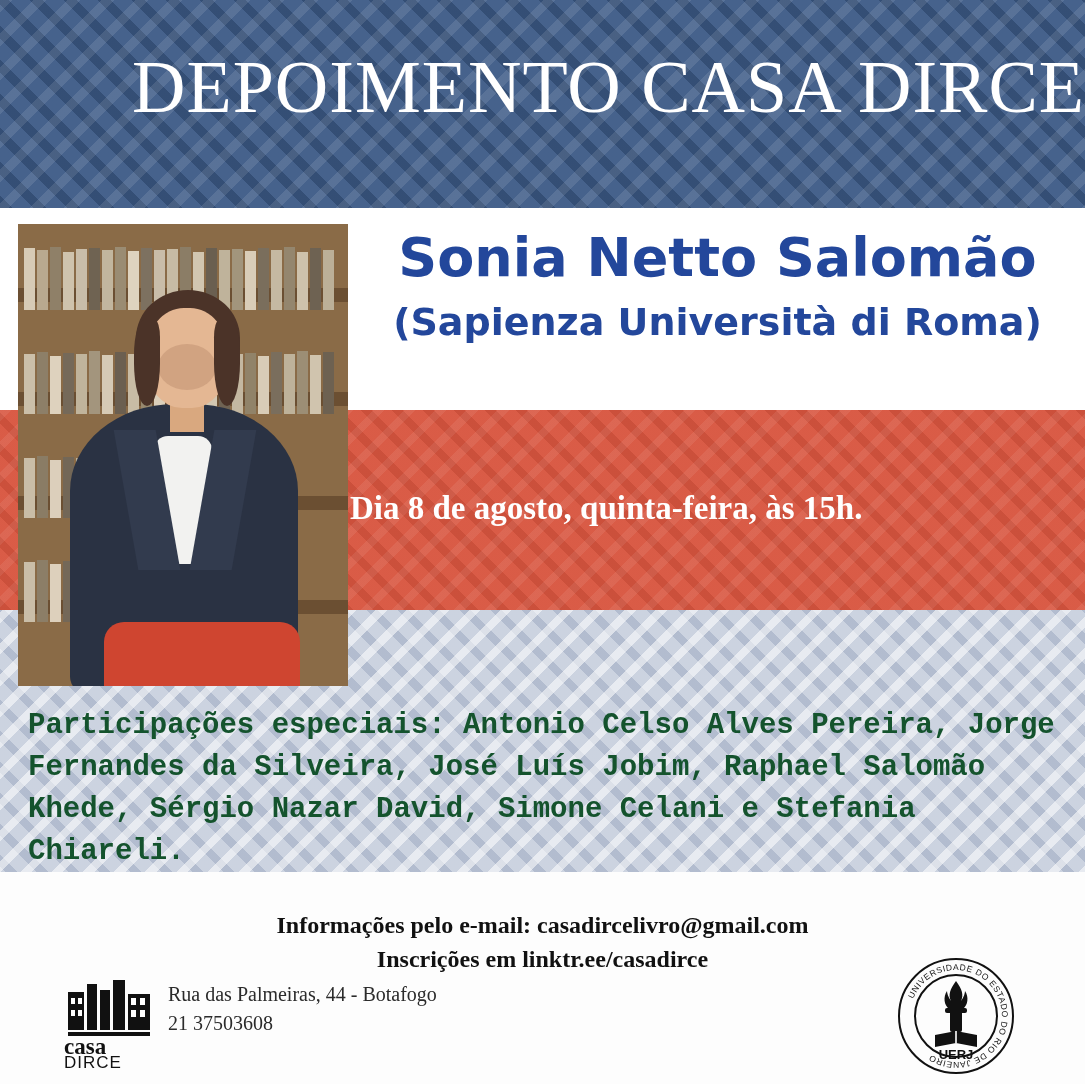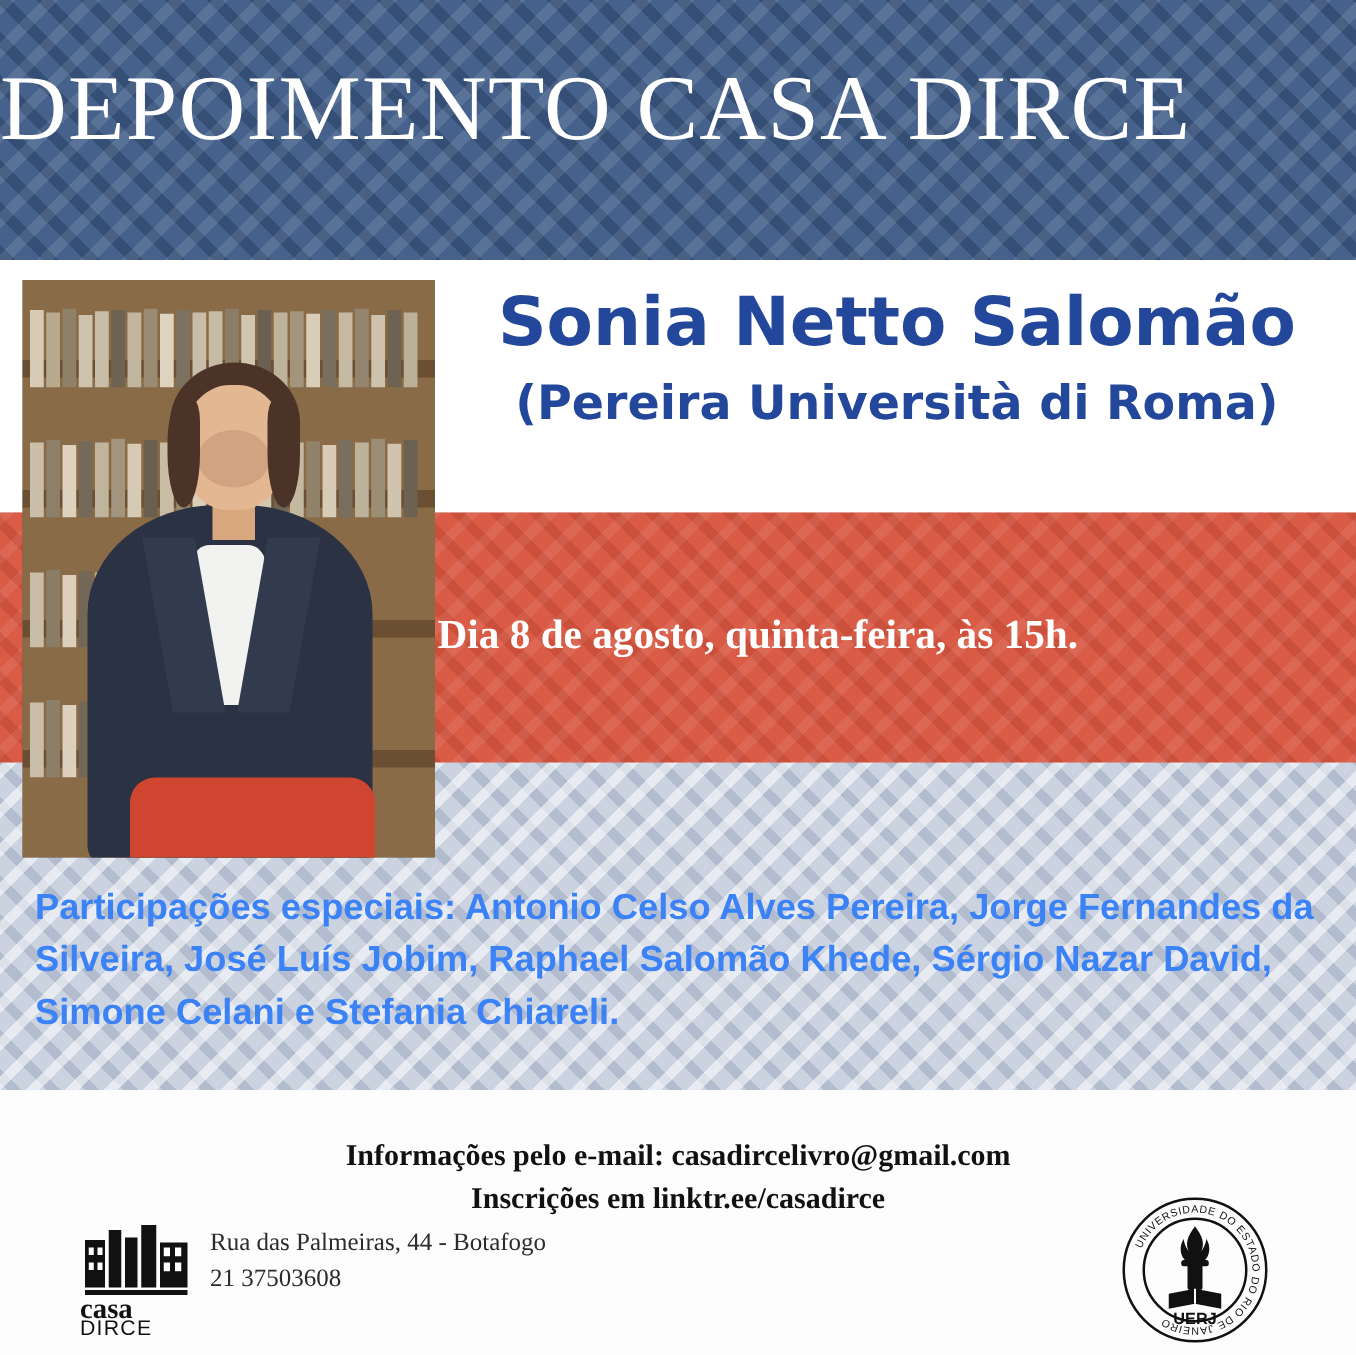--- a/index.html
+++ b/index.html
@@ -37,21 +37,21 @@
         rgba(0,0,0,0.13) 9px,
         rgba(255,255,255,0.05) 9px,
         rgba(255,255,255,0.05) 24px);
     overflow: hidden;
   }
   .header-title {
     position: absolute;
     left: 0;
     top: 44px;
     width: 1085px;
-    text-align: left;
+    text-align: right;
     color: #ffffff;
     font-family: "Liberation Serif", serif;
     font-size: 74px;
     line-height: 86px;
     letter-spacing: 1px;
     font-weight: 400;
     white-space: nowrap;
   }
 
   
@@ -278,22 +278,22 @@
     background: #323b4e;
     transform: skewX(-10deg);
   }
 
   
   .participants {
     position: absolute;
     left: 28px;
     top: 705px;
     width: 1032px;
-    color: #3b82f6;
-    font-family: Liberation Sans, sans-serif;
+    color: #14532d;
+    font-family: Liberation Mono, monospace;
     font-size: 29px;
     line-height: 42px;
     font-weight: 700;
     text-align: left;
   }
 
   
   .footer-panel {
     position: absolute;
     left: 0;
@@ -359,21 +359,21 @@
   </div>
 
   <div class="body-bg"></div>
 
   <div class="name-panel"></div>
 
   <div class="date-band"></div>
 
   <div class="speaker-block">
     <div class="speaker-name">Sonia Netto Salomão</div>
-    <div class="speaker-affil">(Pereira Università di Roma)</div>
+    <div class="speaker-affil">(Sapienza Università di Roma)</div>
   </div>
 
   <div class="date-text">Dia 8 de agosto, quinta-feira, às 15h.</div>
 
   <div class="photo-frame">
     <div class="ph-shelf">
       <div class="ph-shelf-row" style="top:64px;"></div>
       <div class="ph-shelf-row" style="top:168px;"></div>
       <div class="ph-shelf-row" style="top:272px;"></div>
       <div class="ph-shelf-row" style="top:376px;"></div>

